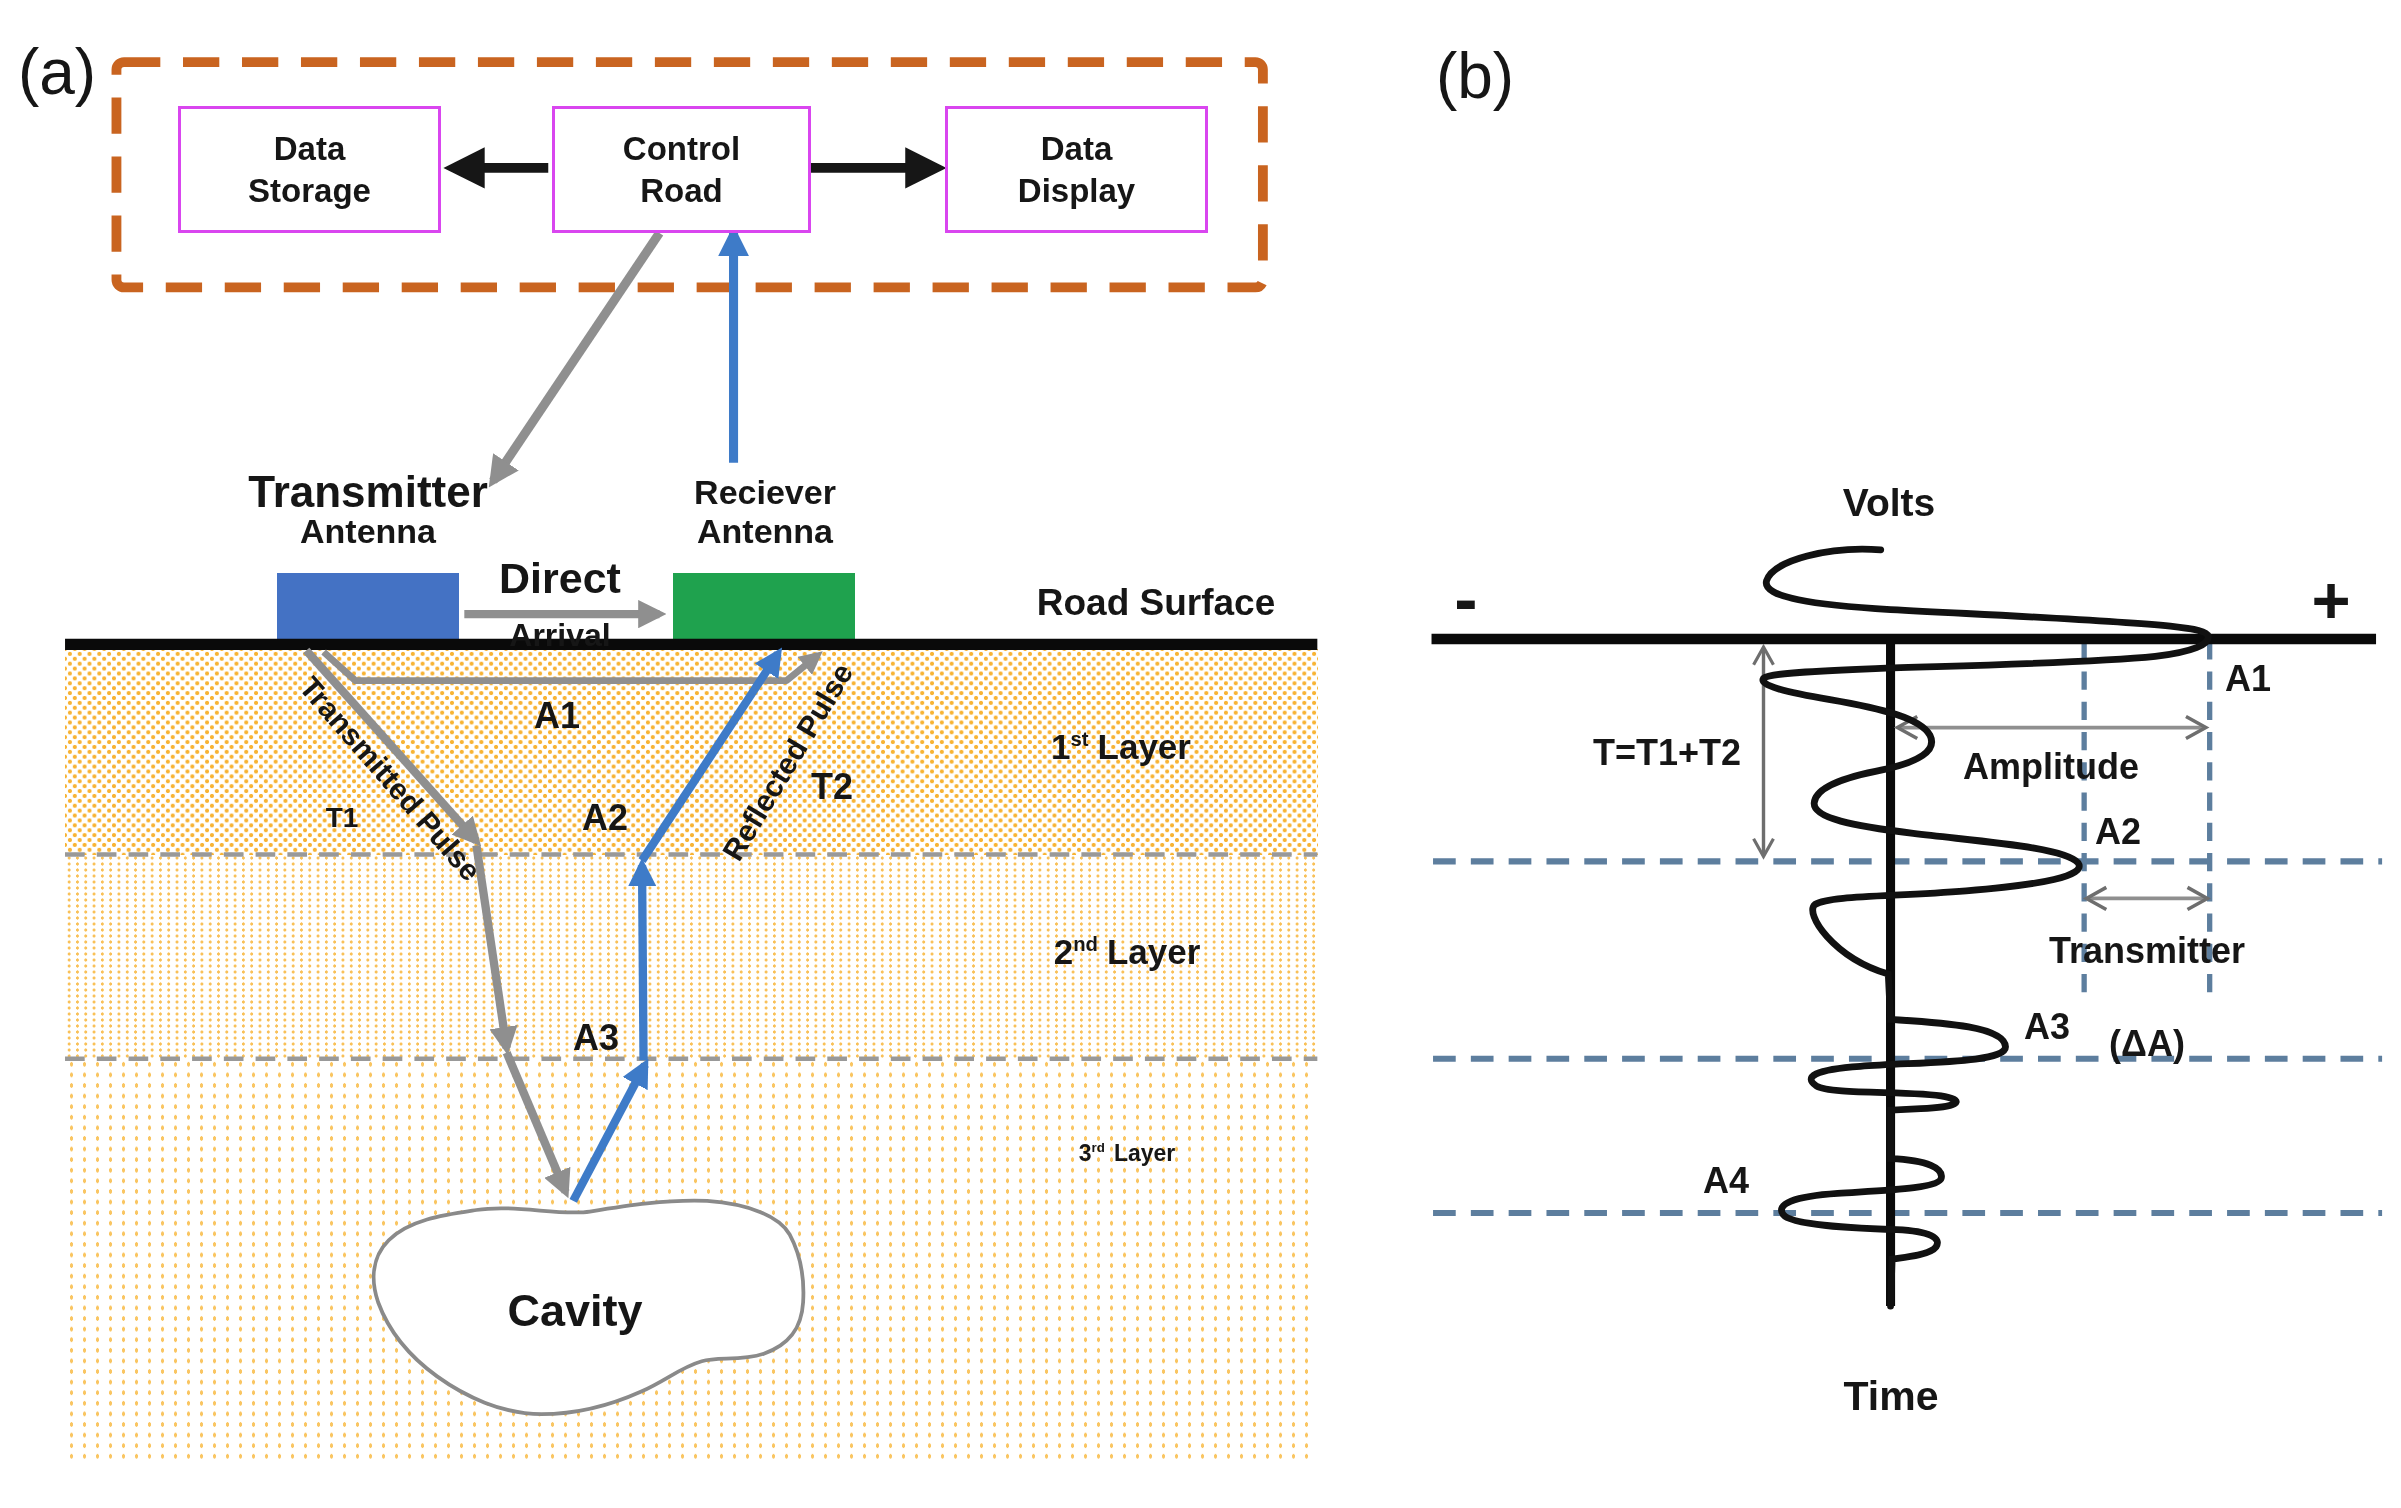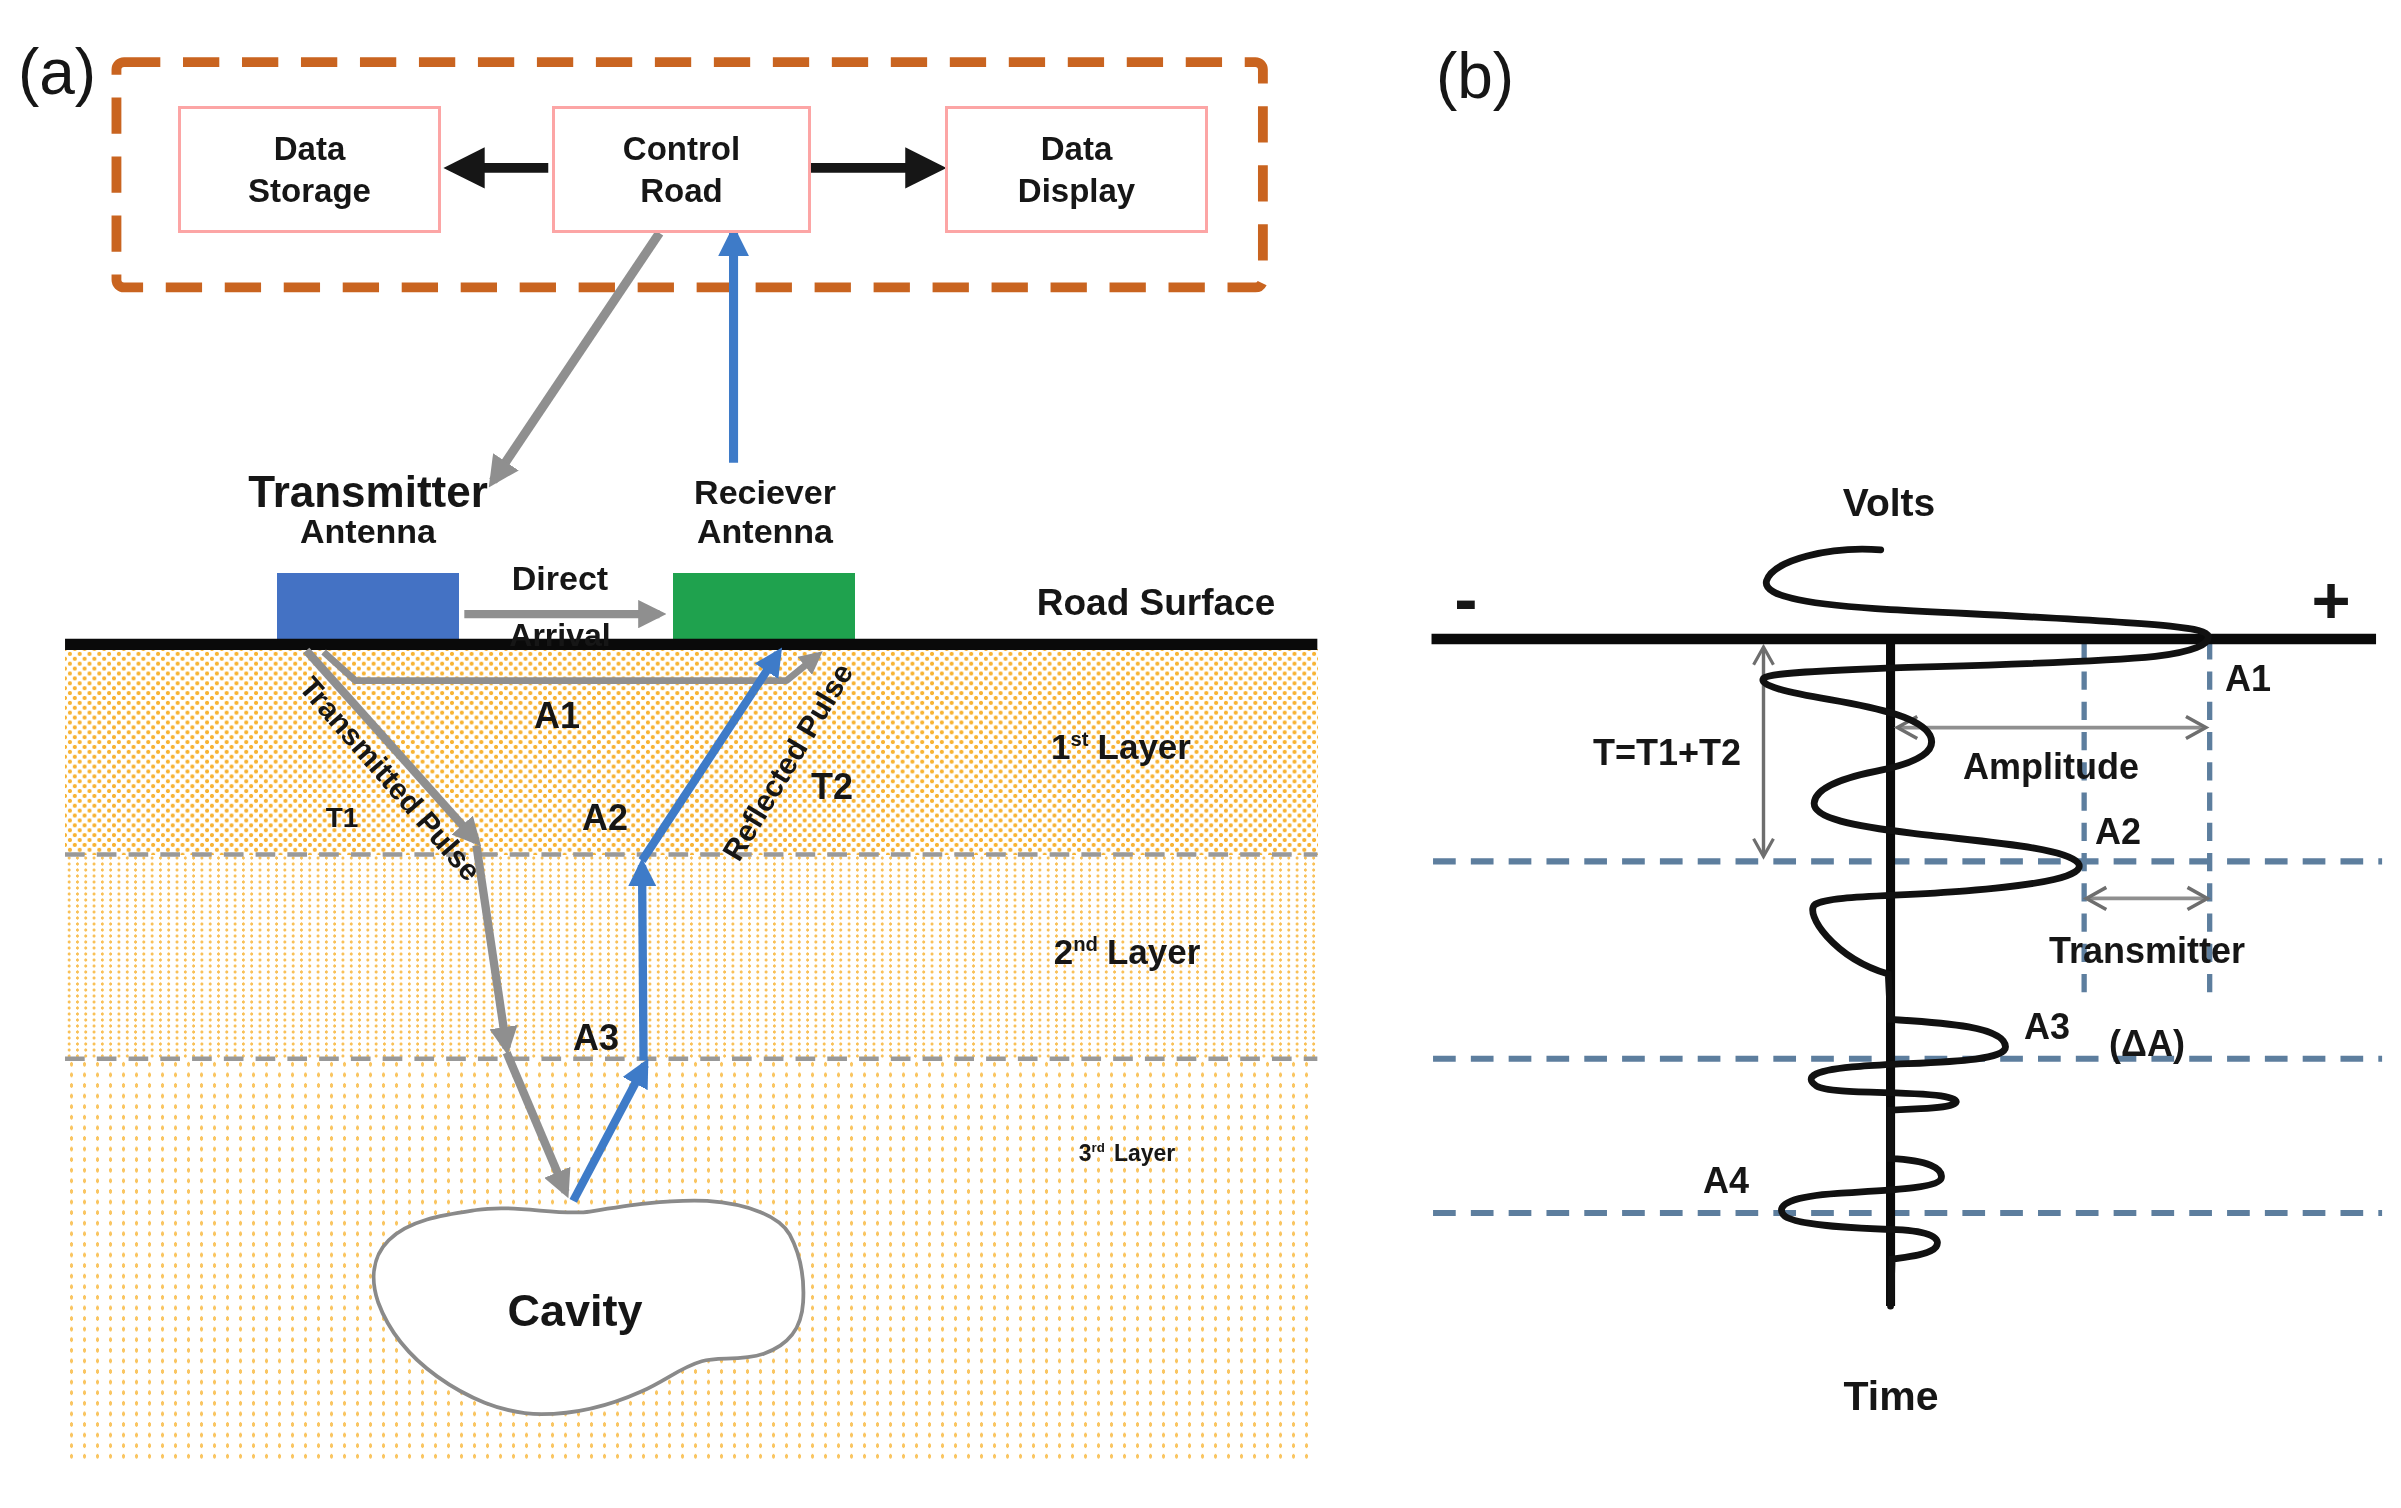--- a/index.html
+++ b/index.html
@@ -5,21 +5,21 @@
   html,body{margin:0;padding:0;background:#fff;}
   #canvas{position:relative;width:2401px;height:1508px;background:#ffffff;overflow:hidden;
           font-family:"Liberation Sans",sans-serif;color:#161616;}
   svg{position:absolute;left:0;top:0;z-index:2;}
   .lbl{position:absolute;transform:translate(-50%,-50%);font-weight:700;white-space:nowrap;
        z-index:4;color:#161616;line-height:1;}
   .lbl.thin{font-weight:400;}
   .lbl sup{font-size:0.58em;font-weight:700;vertical-align:super;}
   .word{margin-left:9px;}
   
-  .fbox{position:absolute;top:106px;height:121px;background:#fff;border:3px solid #fca5a5;
+  .fbox{position:absolute;top:106px;height:121px;background:#fff;border:3px solid #d946ef;
         display:flex;flex-direction:column;align-items:center;justify-content:center;
         font-weight:700;font-size:33px;line-height:1.25;text-align:center;z-index:3;}
   
   .ant{position:absolute;top:573px;width:182px;height:73px;z-index:1;}
   
   .layer{position:absolute;left:65px;width:1253px;z-index:0;}
   #layer1{top:649px;height:206px;
     background-image:
       radial-gradient(circle,rgba(246,166,17,0.85) 1.8px,rgba(246,166,17,0) 2.3px),
       radial-gradient(circle,rgba(246,166,17,0.85) 1.8px,rgba(246,166,17,0) 2.3px);
@@ -152,21 +152,21 @@
   <div class="fbox" style="left:945px;width:257px;">
     <span>Data</span>
     <span>Display</span>
   </div>
 
   <div class="lbl" style="left:368px;top:492px;font-size:44px;">Transmitter</div>
   <div class="lbl" style="left:368px;top:531px;font-size:34px;">Antenna</div>
   <div class="lbl" style="left:765px;top:492px;font-size:34px;">Reciever</div>
   <div class="lbl" style="left:765px;top:531px;font-size:34px;">Antenna</div>
 
-  <div class="lbl" style="left:560px;top:578px;font-size:34px;">Direct</div>
+  <div class="lbl" style="left:560px;top:578px;font-size:43px;">Direct</div>
   <div class="lbl" style="left:560px;top:635px;font-size:32px;">Arrival</div>
 
   <div class="lbl" style="left:1156px;top:602px;font-size:37px;">Road Surface</div>
 
   <div class="lbl" style="left:1121px;top:746px;font-size:35px;"><span>1</span><sup>st</sup><span class="word">Layer</span></div>
   <div class="lbl" style="left:1127px;top:951px;font-size:35px;"><span>2</span><sup>nd</sup><span class="word">Layer</span></div>
   <div class="lbl" style="left:1127px;top:1153px;font-size:23px;"><span>3</span><sup>rd</sup><span class="word">Layer</span></div>
 
   <div class="lbl" style="left:557px;top:716px;font-size:36px;">A1</div>
   <div class="lbl" style="left:342px;top:818px;font-size:28px;">T1</div>

